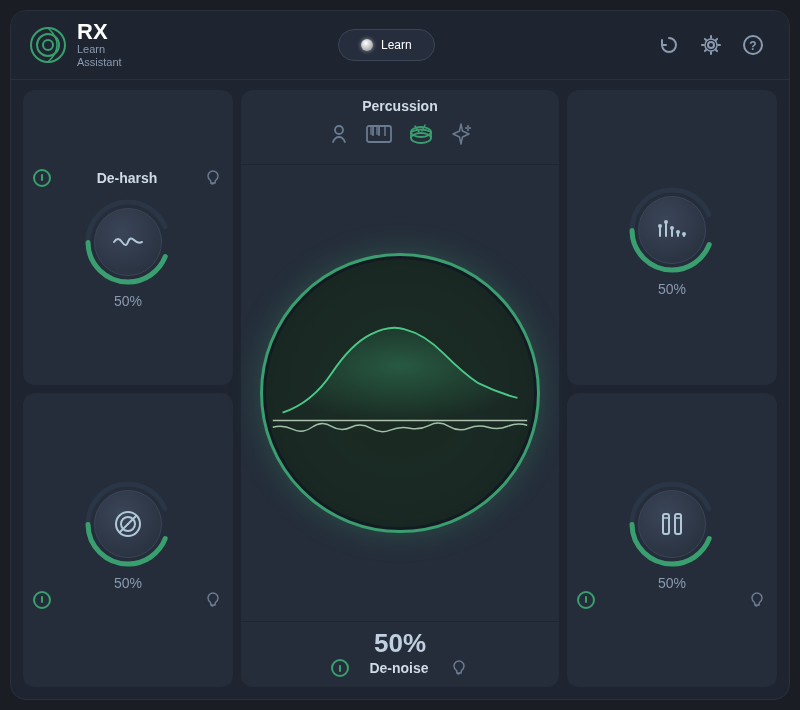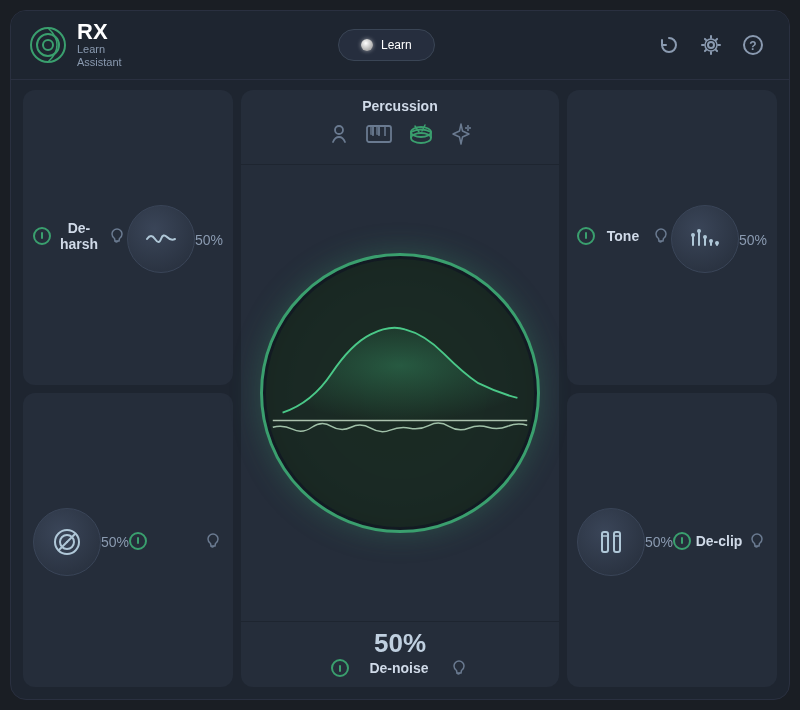--- a/index.html
+++ b/index.html
@@ -115,23 +115,25 @@
       grid-template-rows: 1fr 1fr;
       gap: 8px;
       padding: 10px 12px 12px;
     }
 
     
     .module-card {
       background: #252d3a;
       border-radius: 12px;
       display: flex;
+      flex-direction: column;
       align-items: center;
       padding: 10px 10px 8px;
       position: relative;
+      justify-content: center;
     }
 
     .module-header {
       display: flex;
       align-items: center;
       justify-content: space-between;
       width: 100%;
       margin-bottom: 6px;
     }
 
@@ -336,30 +338,20 @@
         <div class="knob-inner">
           <svg width="32" height="20" viewBox="0 0 32 20" fill="none">
             <path d="M2 10 Q6 4 10 10 Q14 16 16 10 Q18 4 22 8 Q26 12 30 10" stroke="#b0c8d8" stroke-width="2" fill="none" stroke-linecap="round"></path>
           </svg>
         </div>
       </div>
       <span class="module-percent">50%</span>
     </div>
 
     <div class="module-card">
-      <div class="module-header">
-        <div class="power-btn"></div>
-        <span class="module-title">Tone</span>
-        <div class="ear-btn">
-          <svg width="18" height="18" viewBox="0 0 18 18" fill="none">
-            <path d="M9 2C6.24 2 4 4.24 4 7c0 2 1 3.5 2.5 4.5L7 14h4l.5-2.5C13 10.5 14 9 14 7c0-2.76-2.24-5-5-5z" stroke="#6a7a90" stroke-width="1.5" fill="none"></path>
-            <path d="M7 14 Q8 16 10 14" stroke="#6a7a90" stroke-width="1.5" fill="none"></path>
-          </svg>
-        </div>
-      </div>
       <div class="knob-wrapper">
         <svg class="knob-svg" viewBox="0 0 90 90">
           <circle cx="45" cy="45" r="40" fill="none" stroke="#2a3545" stroke-width="5" stroke-dasharray="220 30" stroke-dashoffset="-15" stroke-linecap="round"></circle>
           <circle cx="45" cy="45" r="40" fill="none" stroke="#3a9f6e" stroke-width="5" stroke-dasharray="110 140" stroke-dashoffset="-15" stroke-linecap="round"></circle>
         </svg>
         <div class="knob-inner">
           <svg width="32" height="24" viewBox="0 0 32 24" fill="none">
             <path d="M4 18 L4 8 M10 18 L10 4 M16 18 L16 10 M22 18 L22 14 M28 18 L28 16" stroke="#b0c8d8" stroke-width="2" stroke-linecap="round"></path>
             <circle cx="4" cy="8" r="2" fill="#b0c8d8"></circle>
             <circle cx="10" cy="4" r="2" fill="#b0c8d8"></circle>
@@ -493,21 +485,20 @@
             <rect x="6" y="4" width="6" height="20" rx="2" stroke="#b0c8d8" stroke-width="2" fill="none"></rect>
             <rect x="18" y="4" width="6" height="20" rx="2" stroke="#b0c8d8" stroke-width="2" fill="none"></rect>
             <line x1="6" y1="8" x2="12" y2="8" stroke="#b0c8d8" stroke-width="1.5"></line>
             <line x1="18" y1="8" x2="24" y2="8" stroke="#b0c8d8" stroke-width="1.5"></line>
           </svg>
         </div>
       </div>
       <span class="module-percent">50%</span>
       <div class="module-bottom-bar">
         <div class="power-btn"></div>
-        <span class="module-title">De-clip</span>
         <div class="ear-btn">
           <svg width="18" height="18" viewBox="0 0 18 18" fill="none">
             <path d="M9 2C6.24 2 4 4.24 4 7c0 2 1 3.5 2.5 4.5L7 14h4l.5-2.5C13 10.5 14 9 14 7c0-2.76-2.24-5-5-5z" stroke="#6a7a90" stroke-width="1.5" fill="none"></path>
             <path d="M7 14 Q8 16 10 14" stroke="#6a7a90" stroke-width="1.5" fill="none"></path>
           </svg>
         </div>
       </div>
     </div>
 
   </div>

